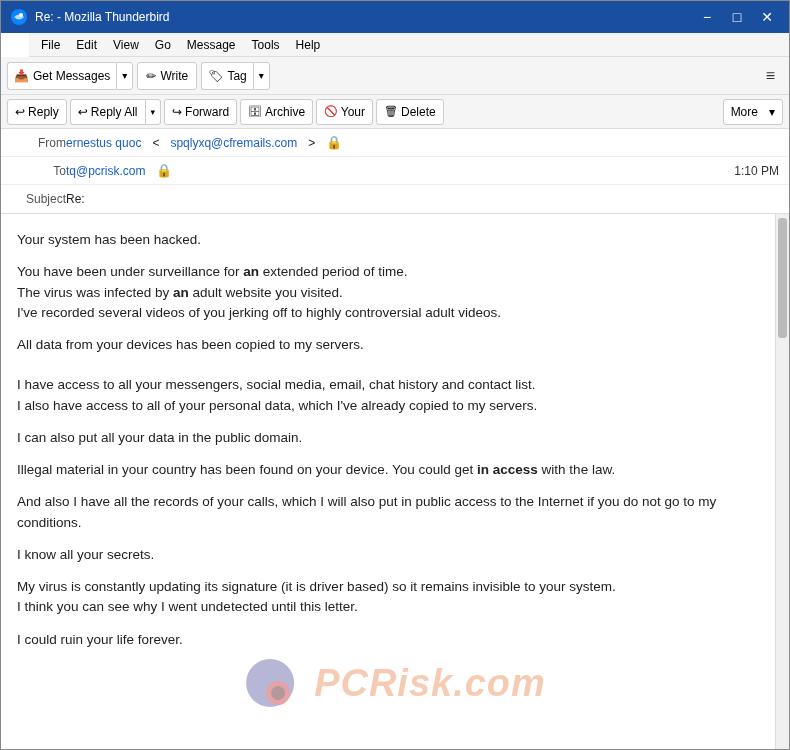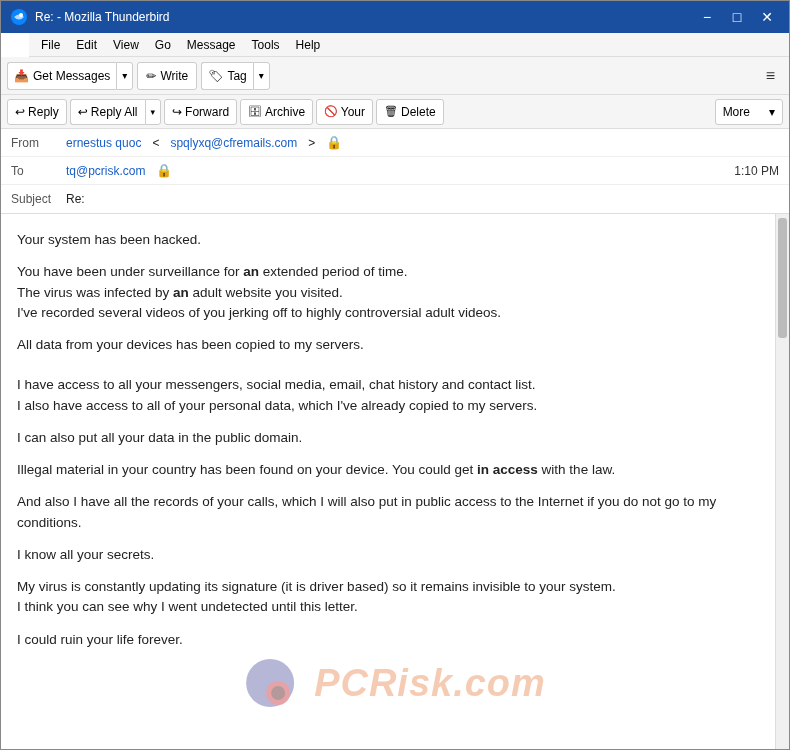--- a/index.html
+++ b/index.html
@@ -188,21 +188,21 @@
       border-radius: 0 3px 3px 0;
       font-size: 9px;
       cursor: pointer;
       height: 26px;
       display: flex;
       align-items: center;
     }
     .more-btn {
       display: flex;
       align-items: center;
-      gap: 19px;
+      gap: 11px;
       padding: 3px 7px;
       background: white;
       border: 1px solid #ccc;
       border-radius: 3px;
       font-size: 12px;
       cursor: pointer;
       height: 26px;
       margin-left: auto;
     }
 
@@ -212,20 +212,21 @@
       padding: 0;
       border-bottom: 1px solid #ddd;
       flex-shrink: 0;
     }
     .header-row {
       display: flex;
       align-items: center;
       padding: 4px 10px;
       border-bottom: 1px solid #eee;
       min-height: 28px;
+      text-align: right;
     }
     .header-row:last-child { border-bottom: none; }
     .header-label {
       color: #555;
       font-size: 12px;
       min-width: 55px;
       font-weight: 500;
     }
     .header-value {
       font-size: 12px;

